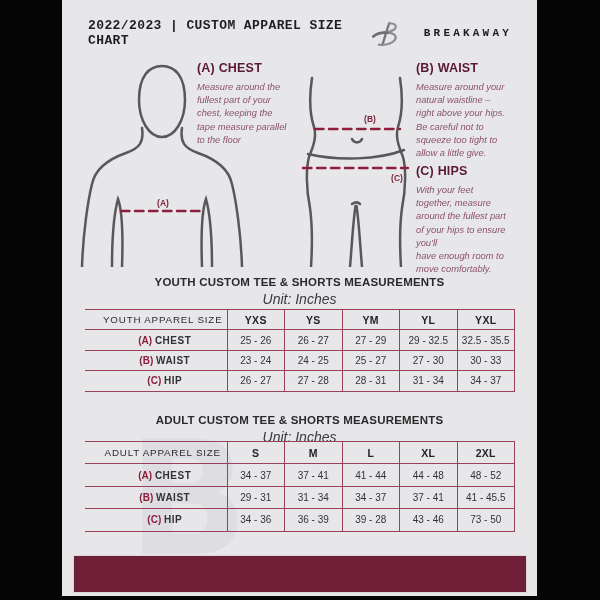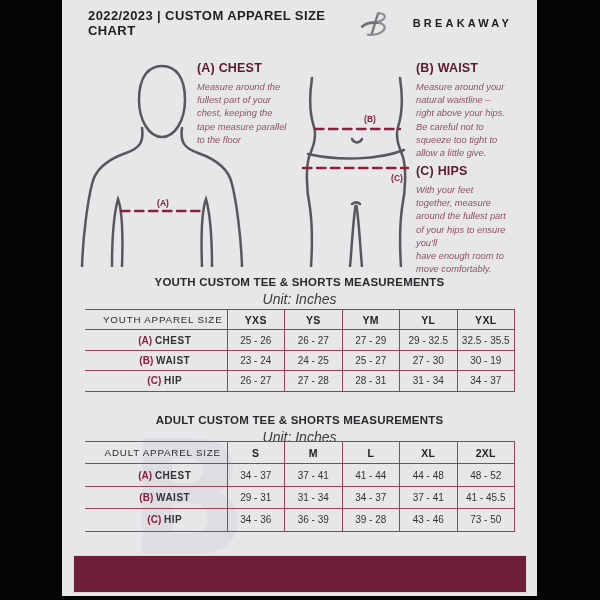--- a/index.html
+++ b/index.html
@@ -6,22 +6,22 @@
   .stage{position:relative;width:600px;height:600px;background:#050505;overflow:hidden;
          font-family:"Liberation Sans",sans-serif;}
   .page{position:absolute;left:62px;top:0;width:475px;height:596px;background:#e7e7ea;}
 
   
   .watermark{position:absolute;left:66px;top:420px;font-size:158px;line-height:1;
              font-weight:bold;color:#dddde2;font-family:"DejaVu Sans",sans-serif;
              pointer-events:none;}
 
   
-  .header{position:absolute;left:26px;top:8px;width:424px;display:flex;
-          justify-content:flex-start;align-items:center;}
+  .header{position:absolute;left:26px;top:18px;width:424px;display:flex;
+          justify-content:flex-start;align-items:center;font-family:Liberation Mono, monospace;}
   .header-title{font-size:13px;font-weight:bold;letter-spacing:.4px;color:#1f1f22;}
   .brand{display:flex;align-items:center;gap:23px;}
   .brand-name{font-size:11px;font-weight:bold;letter-spacing:3.2px;color:#1d1d1f;}
 
   
   .fig{position:absolute;}
   #torso-fig{left:16px;top:58px;}
   #lower-fig{left:238px;top:58px;}
   .fig path{fill:none;stroke:#58585c;stroke-width:2.5;stroke-linecap:round;}
   .fig .dash{stroke:#8c1f3c;stroke-width:2.4;stroke-dasharray:8.5 5.5;}
@@ -169,21 +169,21 @@
           <td>27 - 29</td>
           <td>29 - 32.5</td>
           <td>32.5 - 35.5</td>
         </tr>
         <tr>
           <td class="cell-label"><span class="row-key">(B)</span> <span class="row-name">WAIST</span></td>
           <td>23 - 24</td>
           <td>24 - 25</td>
           <td>25 - 27</td>
           <td>27 - 30</td>
-          <td>30 - 19</td>
+          <td>30 - 33</td>
         </tr>
         <tr>
           <td class="cell-label"><span class="row-key">(C)</span> <span class="row-name">HIP</span></td>
           <td>26 - 27</td>
           <td>27 - 28</td>
           <td>28 - 31</td>
           <td>31 - 34</td>
           <td>34 - 37</td>
         </tr>
       </tbody>

